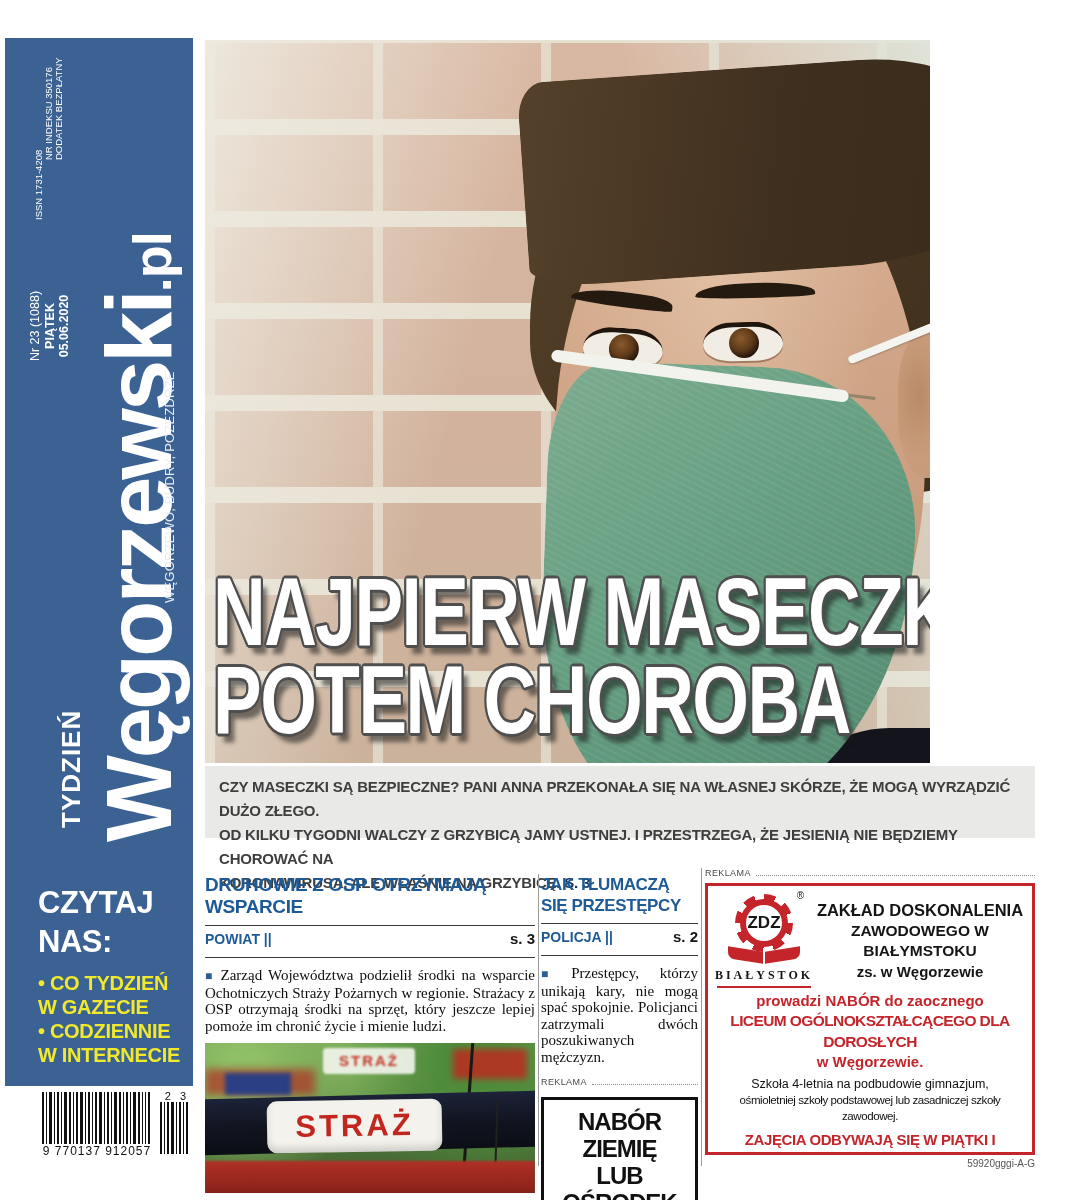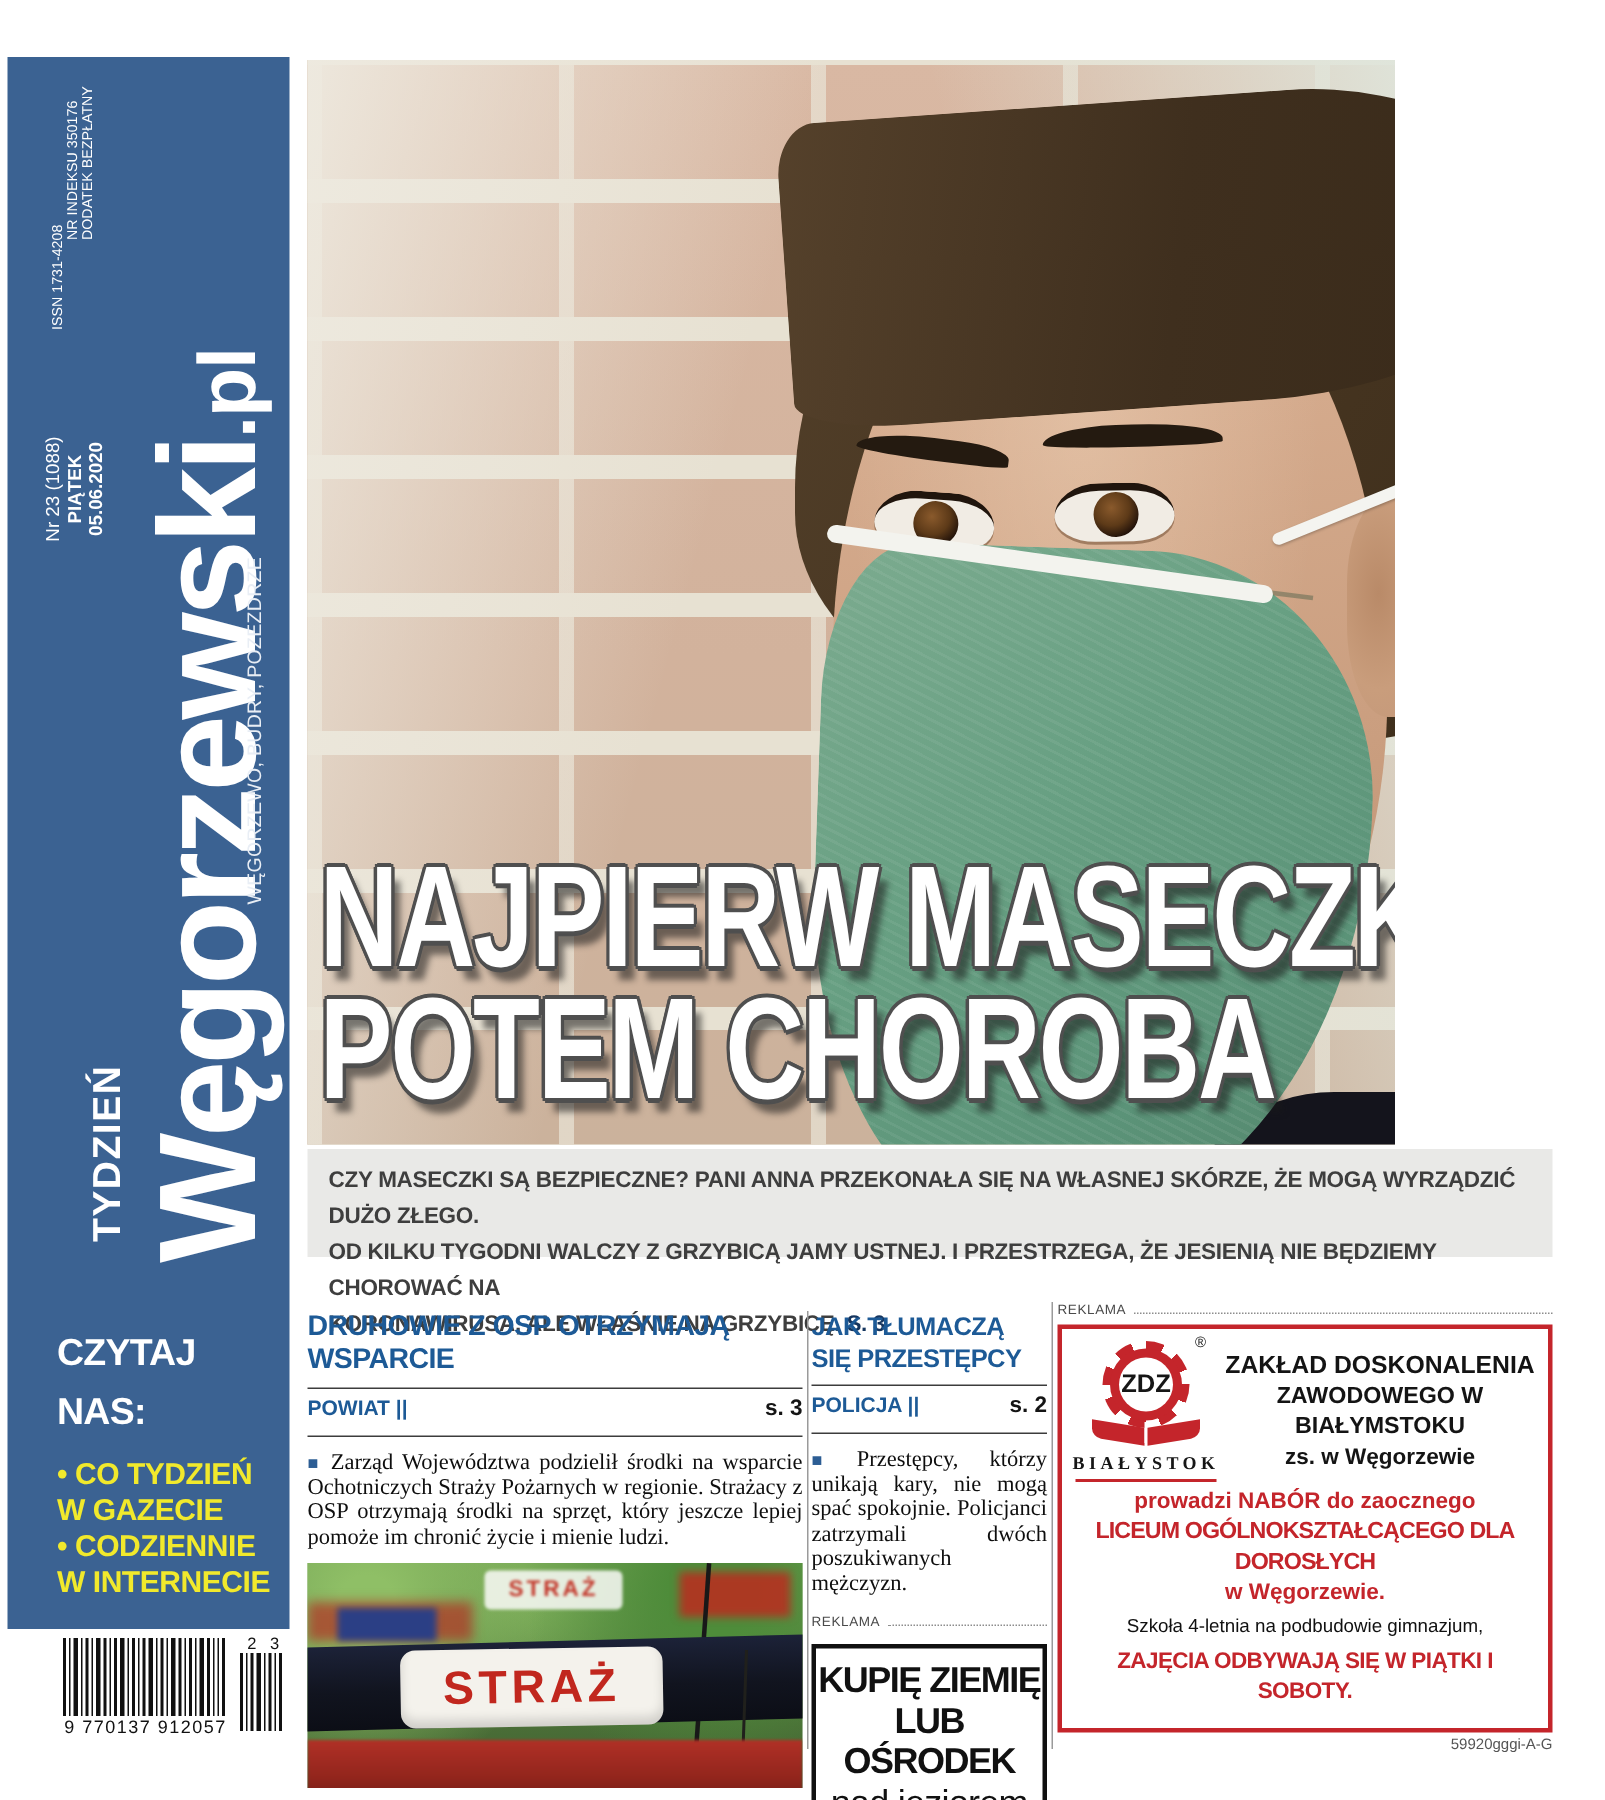--- a/index.html
+++ b/index.html
@@ -15,21 +15,21 @@
                letter-spacing:1px;line-height:32px;}
   .mast-sub{left:161px;top:603px;width:215px;height:18px;font-size:13px;font-weight:400;
             letter-spacing:.2px;line-height:18px;color:#e9eef5;}
   .issn-block{left:34px;top:220px;width:134px;height:30px;font-size:9.5px;line-height:10px;}
   .issn-block span{display:block;}
   .issn-block .ind{padding-left:60px;}
   .issue-block{left:28px;top:362px;width:72px;height:46px;font-size:12.5px;line-height:14.5px;text-align:center;}
   .issue-block span{display:block;}
   .issue-block .b{font-weight:700;}
   .promo{position:absolute;left:38px;top:883px;width:150px;}
-  .promo .t{color:#fff;font-size:25px;font-weight:800;line-height:39px;letter-spacing:-.5px;}
+  .promo .t{color:#fff;font-size:31px;font-weight:800;line-height:39px;letter-spacing:-.5px;}
   .promo .y{color:#f1e92c;font-size:20px;font-weight:700;line-height:24px;letter-spacing:-.3px;}
   .promo .gap{height:10px;}
   
   .barcode{position:absolute;left:42px;top:1092px;width:150px;height:80px;background:#fff;}
   .bc-main{position:absolute;left:0;top:0;}
   .bc-digits{position:absolute;left:0;top:52px;width:110px;text-align:center;font-size:12px;
              letter-spacing:1px;color:#111;background:#fff;}
   .bc-addon{position:absolute;left:118px;top:10px;}
   .bc-addon-digits{position:absolute;left:120px;top:-2px;width:30px;text-align:center;
                    font-size:11px;letter-spacing:3px;color:#111;}
@@ -319,21 +319,21 @@
       <span class="sec"><span>POLICJA</span> <span>||</span></span>
       <span class="pref">s. 2</span>
     </div>
     <div class="rule"></div>
     <div class="body-txt"><span class="sq">■</span><span>Przestępcy, którzy unikają kary, nie mogą spać spokojnie. Policjanci zatrzymali dwóch poszukiwanych mężczyzn.</span></div>
     <div class="rek" style="margin-top:12px;">
       <span>REKLAMA</span>
       <span class="dots"></span>
     </div>
     <div class="kupie">
-      <div class="k1">KUPIĘ ZIEMIĘ</div>
+      <div class="k1">NABÓR ZIEMIĘ</div>
       <div class="k1">LUB OŚRODEK</div>
       <div class="k3">nad jeziorem</div>
 
     </div>
 
   </div>
 
   <div class="col col3">
     <div class="rek">
       <span>REKLAMA</span>
@@ -357,19 +357,20 @@
         <div class="zdz-head">
           <div class="n1">ZAKŁAD DOSKONALENIA</div>
           <div class="n2">ZAWODOWEGO W BIAŁYMSTOKU</div>
           <div class="n3">zs. w Węgorzewie</div>
         </div>
       </div>
       <div class="r1">prowadzi NABÓR do zaocznego</div>
       <div class="r2">LICEUM OGÓLNOKSZTAŁCĄCEGO DLA DOROSŁYCH</div>
       <div class="r3">w Węgorzewie.</div>
       <div class="d1">Szkoła 4-letnia na podbudowie gimnazjum,</div>
+      <div class="d2">ośmioletniej szkoły podstawowej lub zasadniczej szkoły zawodowej.</div>
       <div class="sch">ZAJĘCIA ODBYWAJĄ SIĘ W PIĄTKI I SOBOTY.</div>
 
     </div>
     <div class="ad-code">59920gggi-A-G</div>
   </div>
 
 </div>
 
 </body></html>

